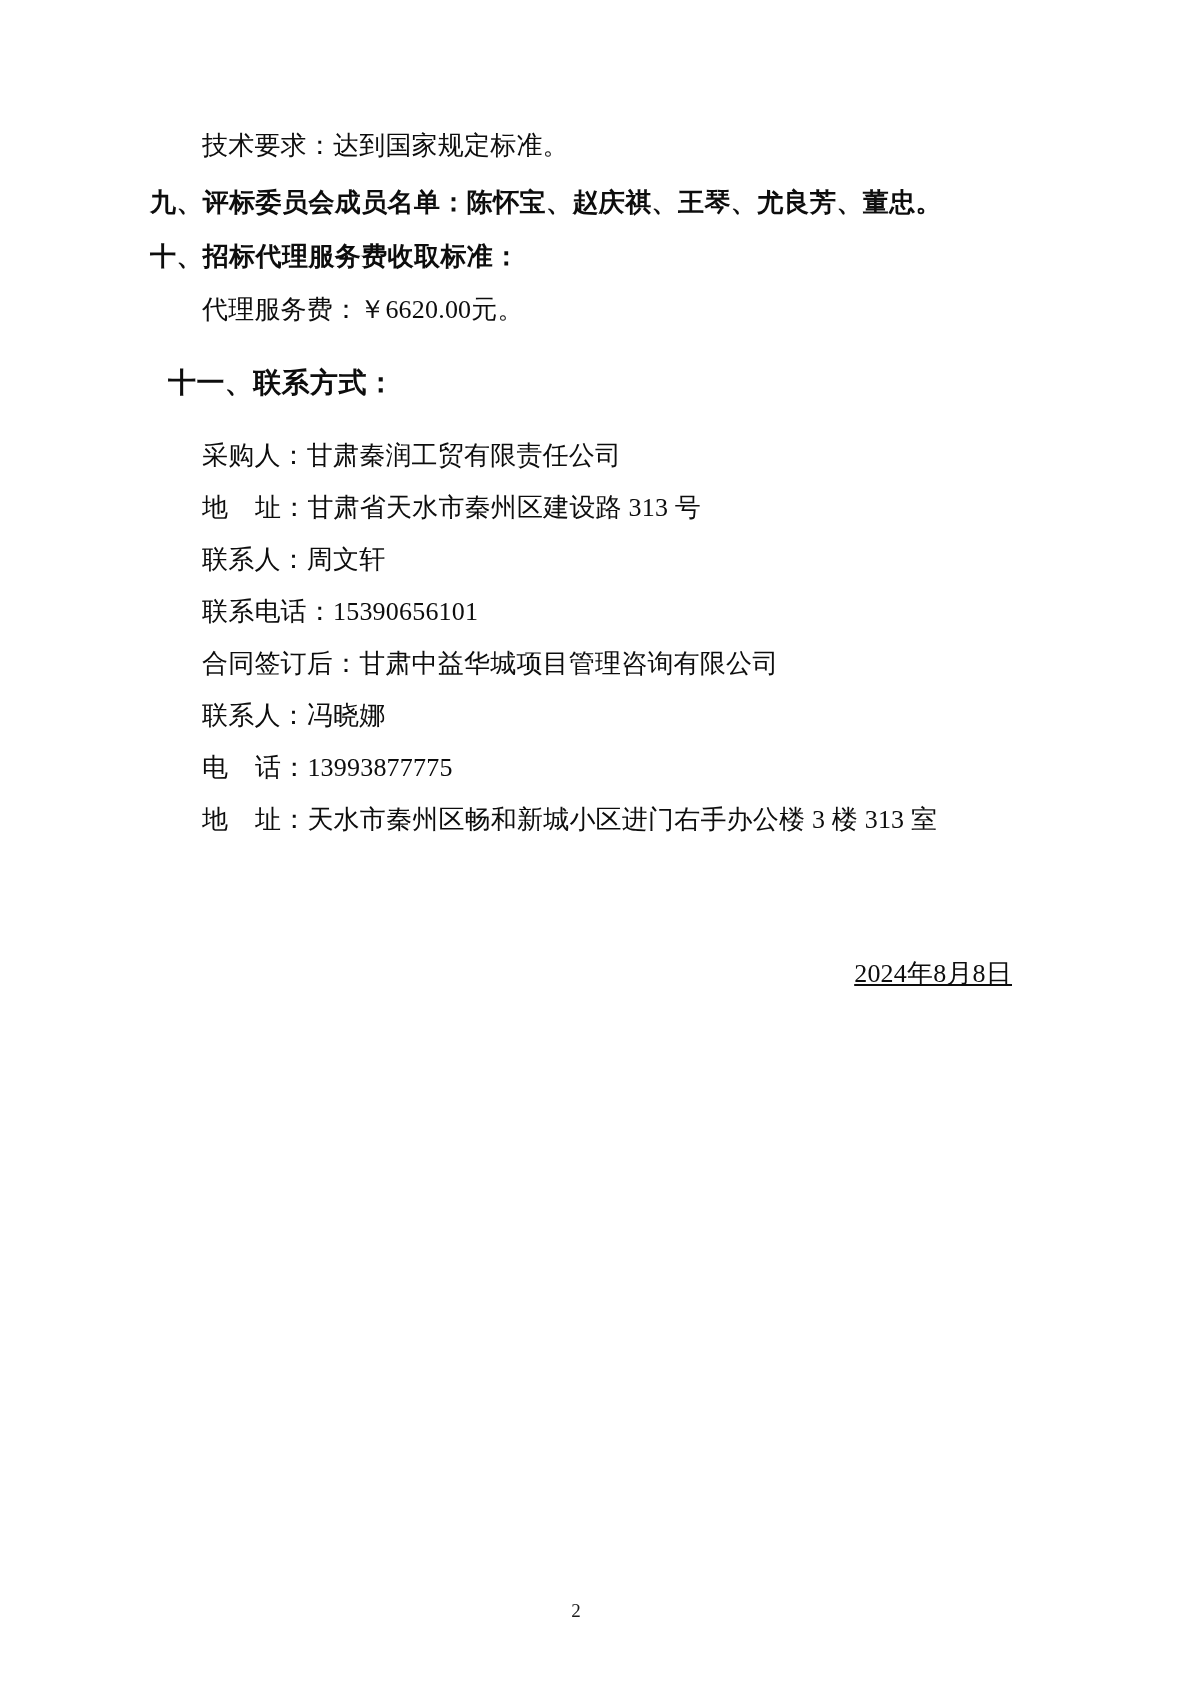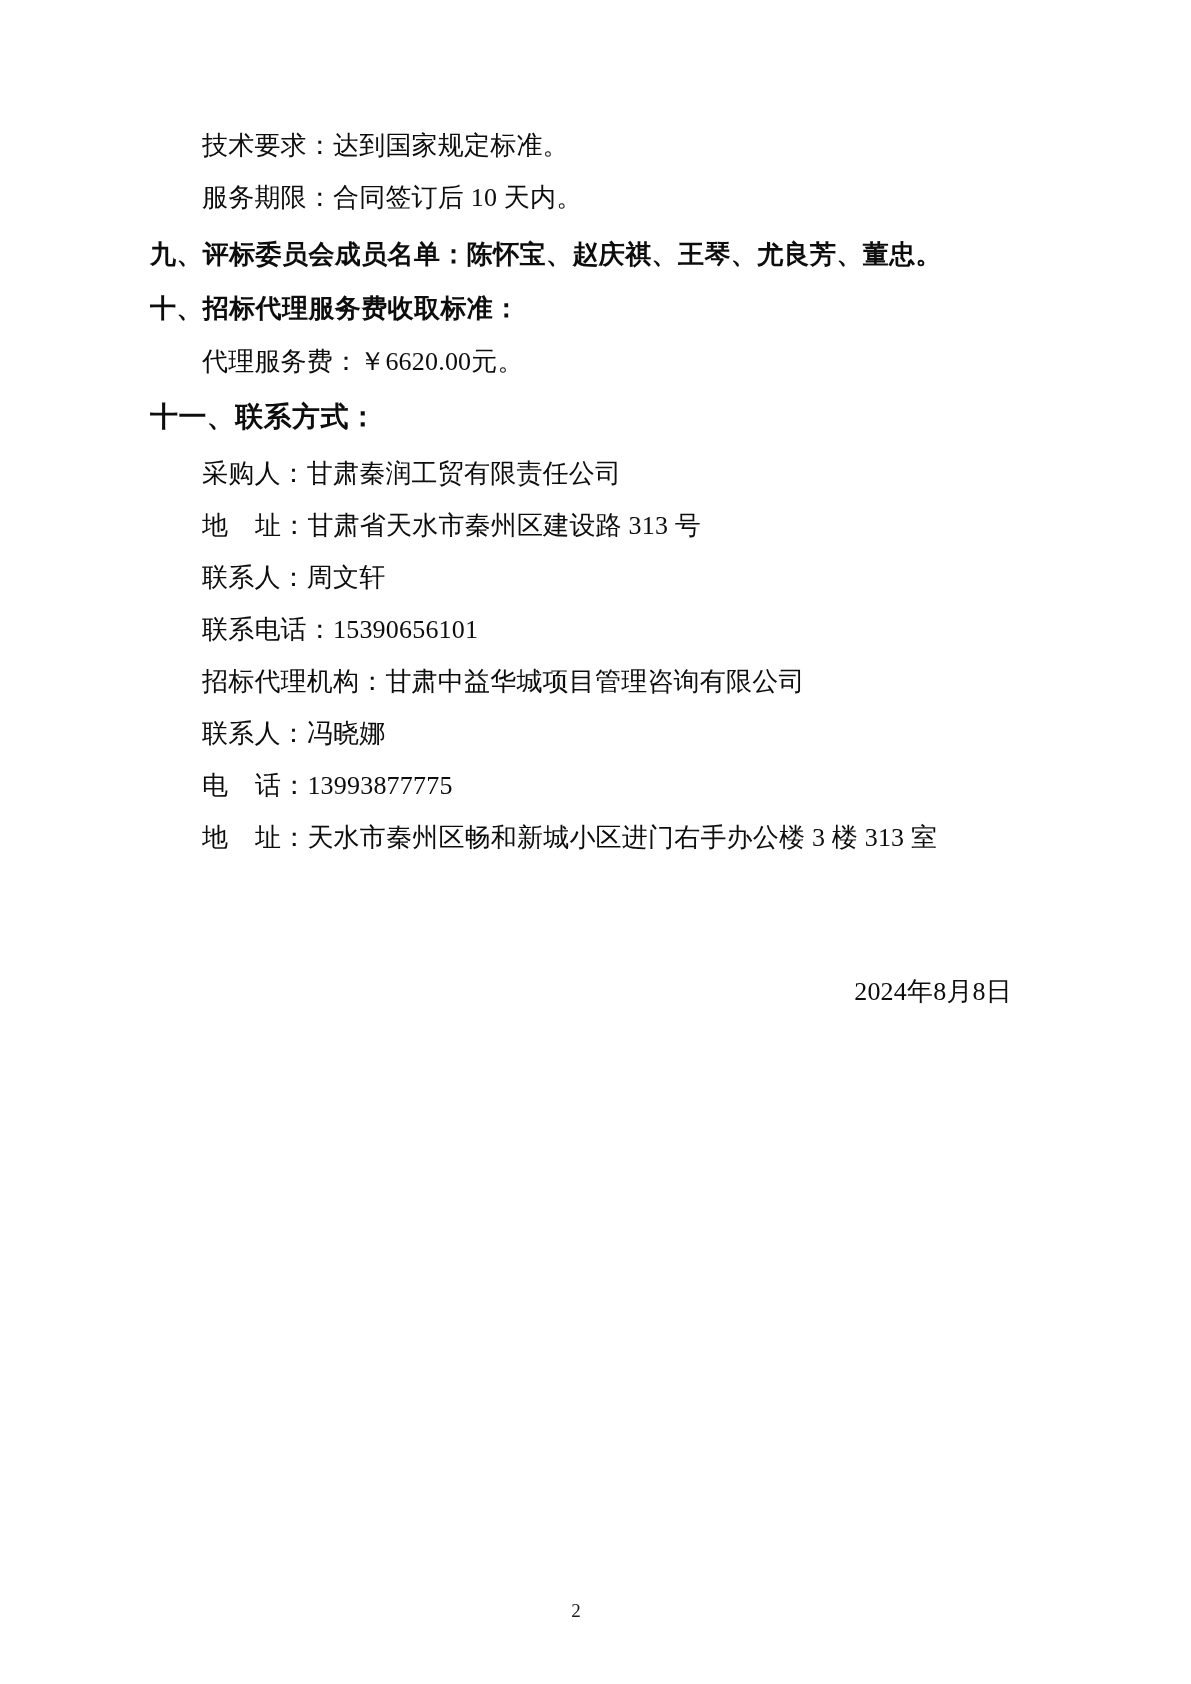--- a/index.html
+++ b/index.html
@@ -44,21 +44,21 @@
     font-weight: bold;
     margin: 0;
     padding-left: 0;
     white-space: pre-wrap;
     letter-spacing: 0.4px;
   }
   .heading-big {
     font-size: 28px;
     line-height: 58px;
     font-weight: bold;
-    margin: 0;
+    margin: 18px;
     padding-left: 0;
     letter-spacing: 0.4px;
   }
   .contact-block {
     margin-top: 2px;
   }
   .contact-line {
     font-size: 26px;
     line-height: 52px;
     margin: 0;
@@ -67,57 +67,57 @@
     letter-spacing: 0.2px;
   }
   .spacer-lg { height: 108px; }
   .date-line {
     font-size: 26px;
     line-height: 40px;
     text-align: right;
     padding-right: 28px;
     margin: 0;
     letter-spacing: 0.2px;
+    text-decoration: underline;
   }
   .page-number {
     position: absolute;
     left: 0;
     right: 0;
     bottom: 62px;
     text-align: center;
     font-size: 19px;
     color: #1a1a1a;
   }
   .sec9 { margin-top: 4px; }
 </style>
 </head>
 <body>
 
 <div class="page">
   <div class="doc-body">
 
     <p class="para">技术要求：达到国家规定标准。</p>
 
-    <p class="para">服务期限：合同签订后 10 天内。</p>
 
     <p class="heading sec9">九、评标委员会成员名单：陈怀宝、赵庆祺、王琴、尤良芳、董忠。</p>
 
     <p class="heading">十、招标代理服务费收取标准：</p>
 
 
     <p class="para">代理服务费：￥6620.00元。</p>
 
     <p class="heading-big">十一、联系方式：</p>
 
     <div class="contact-block">
       <p class="contact-line">采购人：甘肃秦润工贸有限责任公司</p>
       <p class="contact-line">地    址：甘肃省天水市秦州区建设路 313 号</p>
       <p class="contact-line">联系人：周文轩</p>
       <p class="contact-line">联系电话：15390656101</p>
-      <p class="contact-line">招标代理机构：甘肃中益华城项目管理咨询有限公司</p>
+      <p class="contact-line">合同签订后：甘肃中益华城项目管理咨询有限公司</p>
       <p class="contact-line">联系人：冯晓娜</p>
       <p class="contact-line">电    话：13993877775</p>
       <p class="contact-line">地    址：天水市秦州区畅和新城小区进门右手办公楼 3 楼 313 室</p>
     </div>
 
     <div class="spacer-lg"></div>
 
     <p class="date-line">2024年8月8日</p>
 
   </div>

